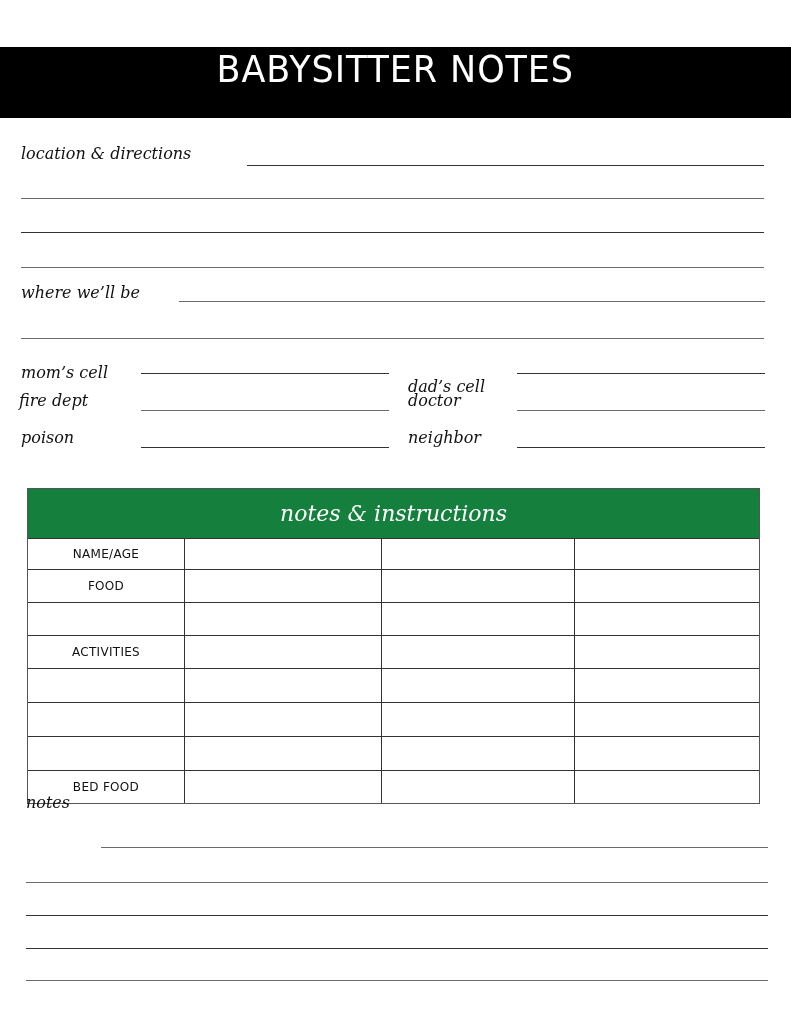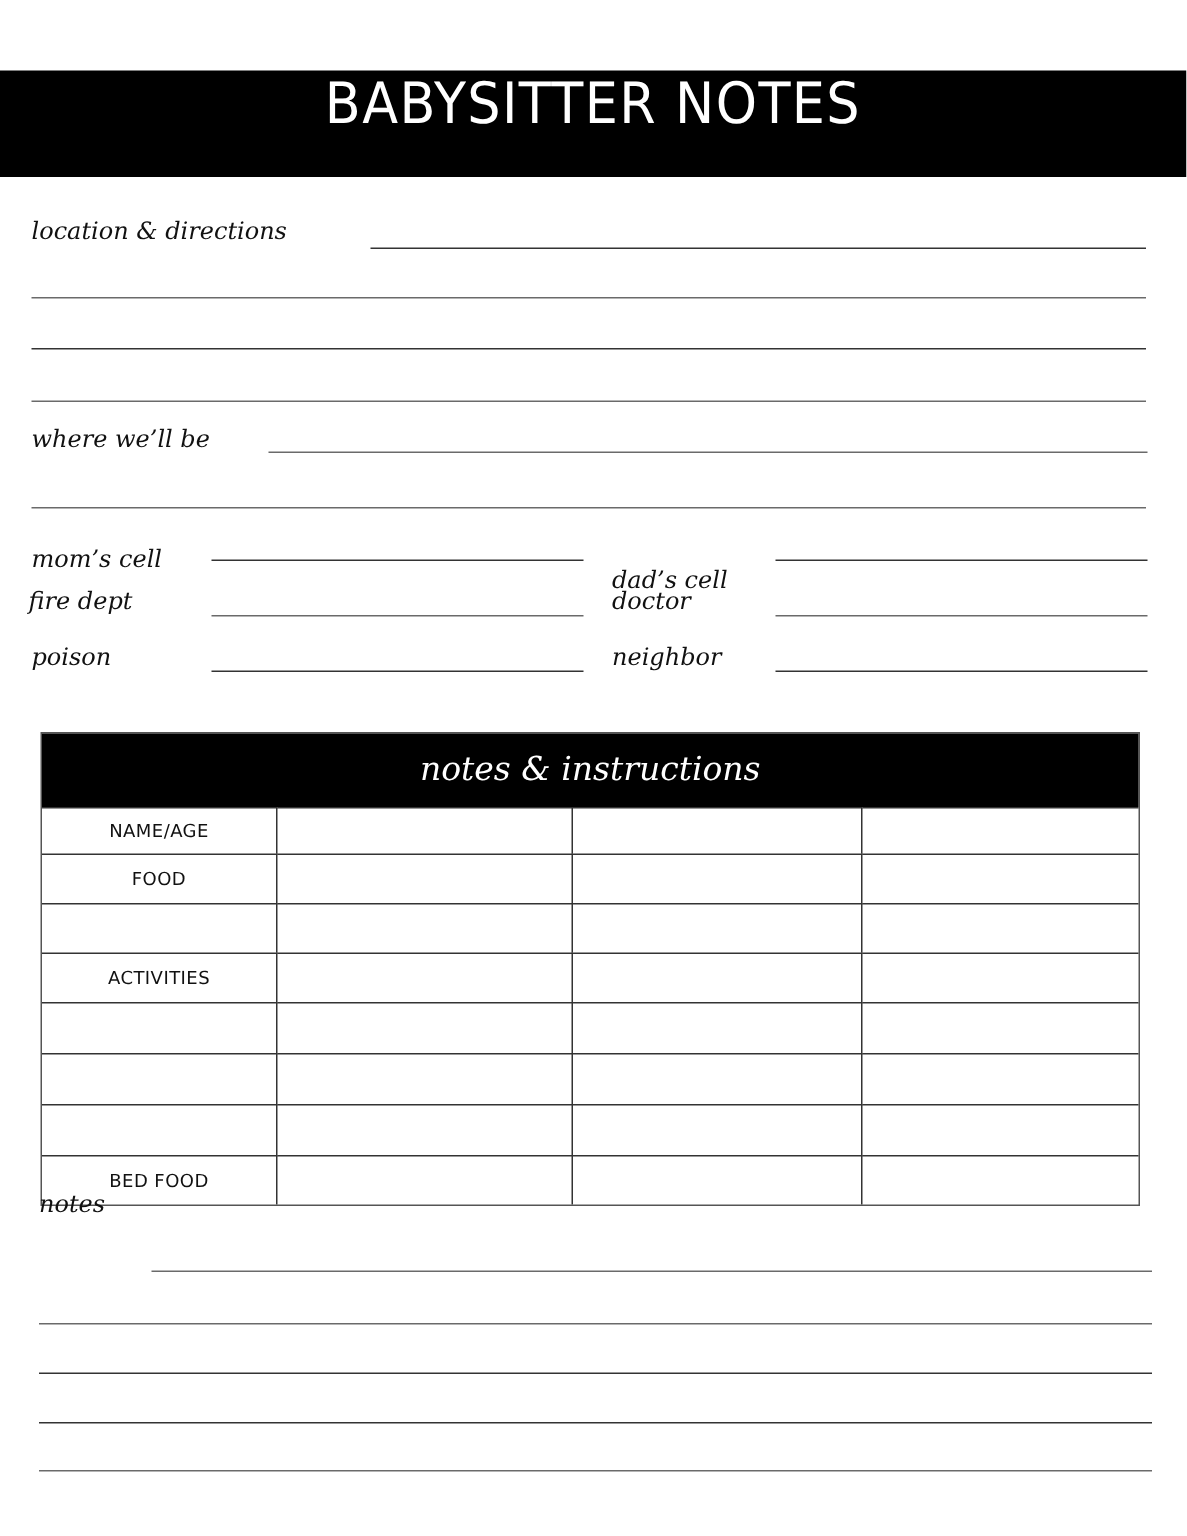--- a/index.html
+++ b/index.html
@@ -22,21 +22,21 @@
     .line {
       position: absolute; height: 0; border-top: 1.3px solid #333;
     }
     .line.gray { border-top-color: #6a6a6a; }
 
     .notes-table {
       position: absolute; left: 27px; top: 488px; width: 733px;
       border: 1.3px solid #555; border-collapse: collapse;
     }
     .table-head {
-      height: 49px; background: #000000; color: #fff; display: flex;
+      height: 49px; background: #15803d; color: #fff; display: flex;
       align-items: center; justify-content: center;
       font-family: "DejaVu Serif", serif; font-style: italic; font-size: 22px;
     }
     .t-grid { display: grid; grid-template-columns: 157px 197px 193px 1fr; }
     .t-cell {
       border-right: 1.2px solid #333; border-top: 1.2px solid #333;
       display: flex; align-items: center; justify-content: center;
       font-family: "DejaVu Sans", sans-serif; font-size: 12px; letter-spacing: 0.3px;
       color: #111;
     }

